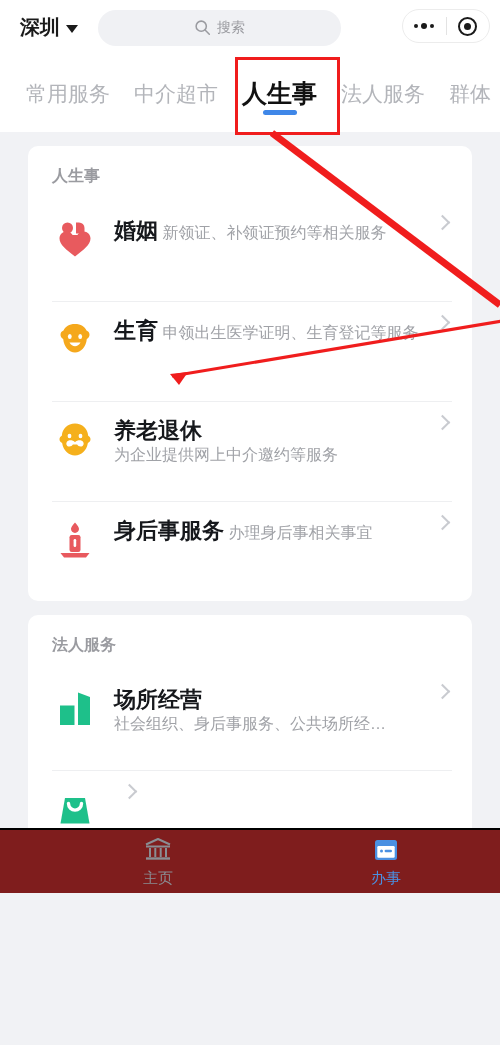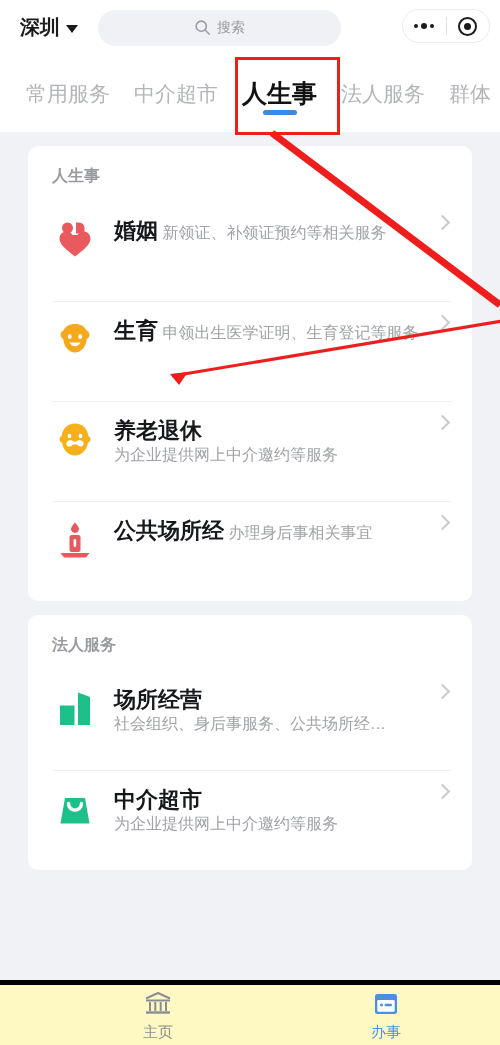--- a/index.html
+++ b/index.html
@@ -4,21 +4,21 @@
 <style>
   * { box-sizing: border-box; margin: 0; padding: 0; }
   html, body {
     width: 500px; height: 1045px;
     font-family: "Liberation Sans", "DejaVu Sans", sans-serif;
     background: #f1f2f5;
     overflow: hidden;
   }
   #app {
     position: relative;
-    width: 500px; height: 1045px;
+    width: 500px; height: 893px;
     background: #f1f2f5;
   }
 
   
   .header {
     position: relative;
     height: 55px;
     background: #ffffff;
     display: flex;
     align-items: center;
@@ -141,22 +141,22 @@
     border-top: 2px solid #c9cbd0;
     border-right: 2px solid #c9cbd0;
     transform: rotate(45deg);
     margin-left: 10px; margin-right: 4px;
   }
 
   
   .tabbar {
     position: absolute; left: 0; right: 0; bottom: 0;
     height: 65px;
-    background: #fef9c3;
-    border-top: 5px solid #000000;
+    background: #7f1d1d;
+    border-top: 2px solid #000000;
     display: flex;
     padding-left: 44px;
   }
   .tb {
     flex: 1;
     display: flex; flex-direction: column;
     align-items: center; justify-content: center;
     gap: 4px;
   }
   .tb-label { font-size: 15px; color: #8a8d93; }
@@ -283,21 +283,21 @@
       <div class="row">
         <span class="row-icon">
           <svg width="42" height="42" viewBox="0 0 42 42">
             <path d="M21 3.5c2.6 2.8 4 4.7 4 6.6 0 2.2-1.8 3.9-4 3.9s-4-1.7-4-3.9c0-1.9 1.4-3.8 4-6.6z" fill="#e8595e"></path>
             <rect x="15.5" y="16" width="11" height="17" rx="2.2" fill="#e8595e"></rect>
             <rect x="19.6" y="20" width="2.6" height="8" rx="1.3" fill="#fff"></rect>
             <path d="M6.5 34h29l-3.5 4.5h-22z" fill="#e8595e"></path>
           </svg>
         </span>
         <span class="row-text">
-          <span class="row-title">公共场所经</span>
+          <span class="row-title">身后事服务</span>
           <span class="row-sub">办理身后事相关事宜</span>
         </span>
         <span class="chev"></span>
       </div>
     </div>
 
     <div class="card">
       <div class="card-title">法人服务</div>
 
       <div class="row">
@@ -313,24 +313,20 @@
         </span>
         <span class="chev"></span>
       </div>
 
       <div class="row">
         <span class="row-icon">
           <svg width="42" height="42" viewBox="0 0 42 42">
             <path d="M11 10h20l4.5 25.5H6.5z" fill="#1ec08a"></path>
             <path d="M14.5 15.5c0 3.7 3 6.6 6.5 6.6s6.5-2.9 6.5-6.6" fill="none" stroke="#fff" stroke-width="3.4" stroke-linecap="round"></path>
           </svg>
-        </span>
-        <span class="row-text">
-          <span class="row-title">中介超市</span>
-          <span class="row-sub">为企业提供网上中介邀约等服务</span>
         </span>
         <span class="chev"></span>
       </div>
     </div>
   </div>
 
   <div class="tabbar">
     <div class="tb">
       <svg width="30" height="30" viewBox="0 0 30 30">
         <path d="M3 9.5L15 4l12 5.5" fill="none" stroke="#8a8d93" stroke-width="2" stroke-linejoin="round"></path>

